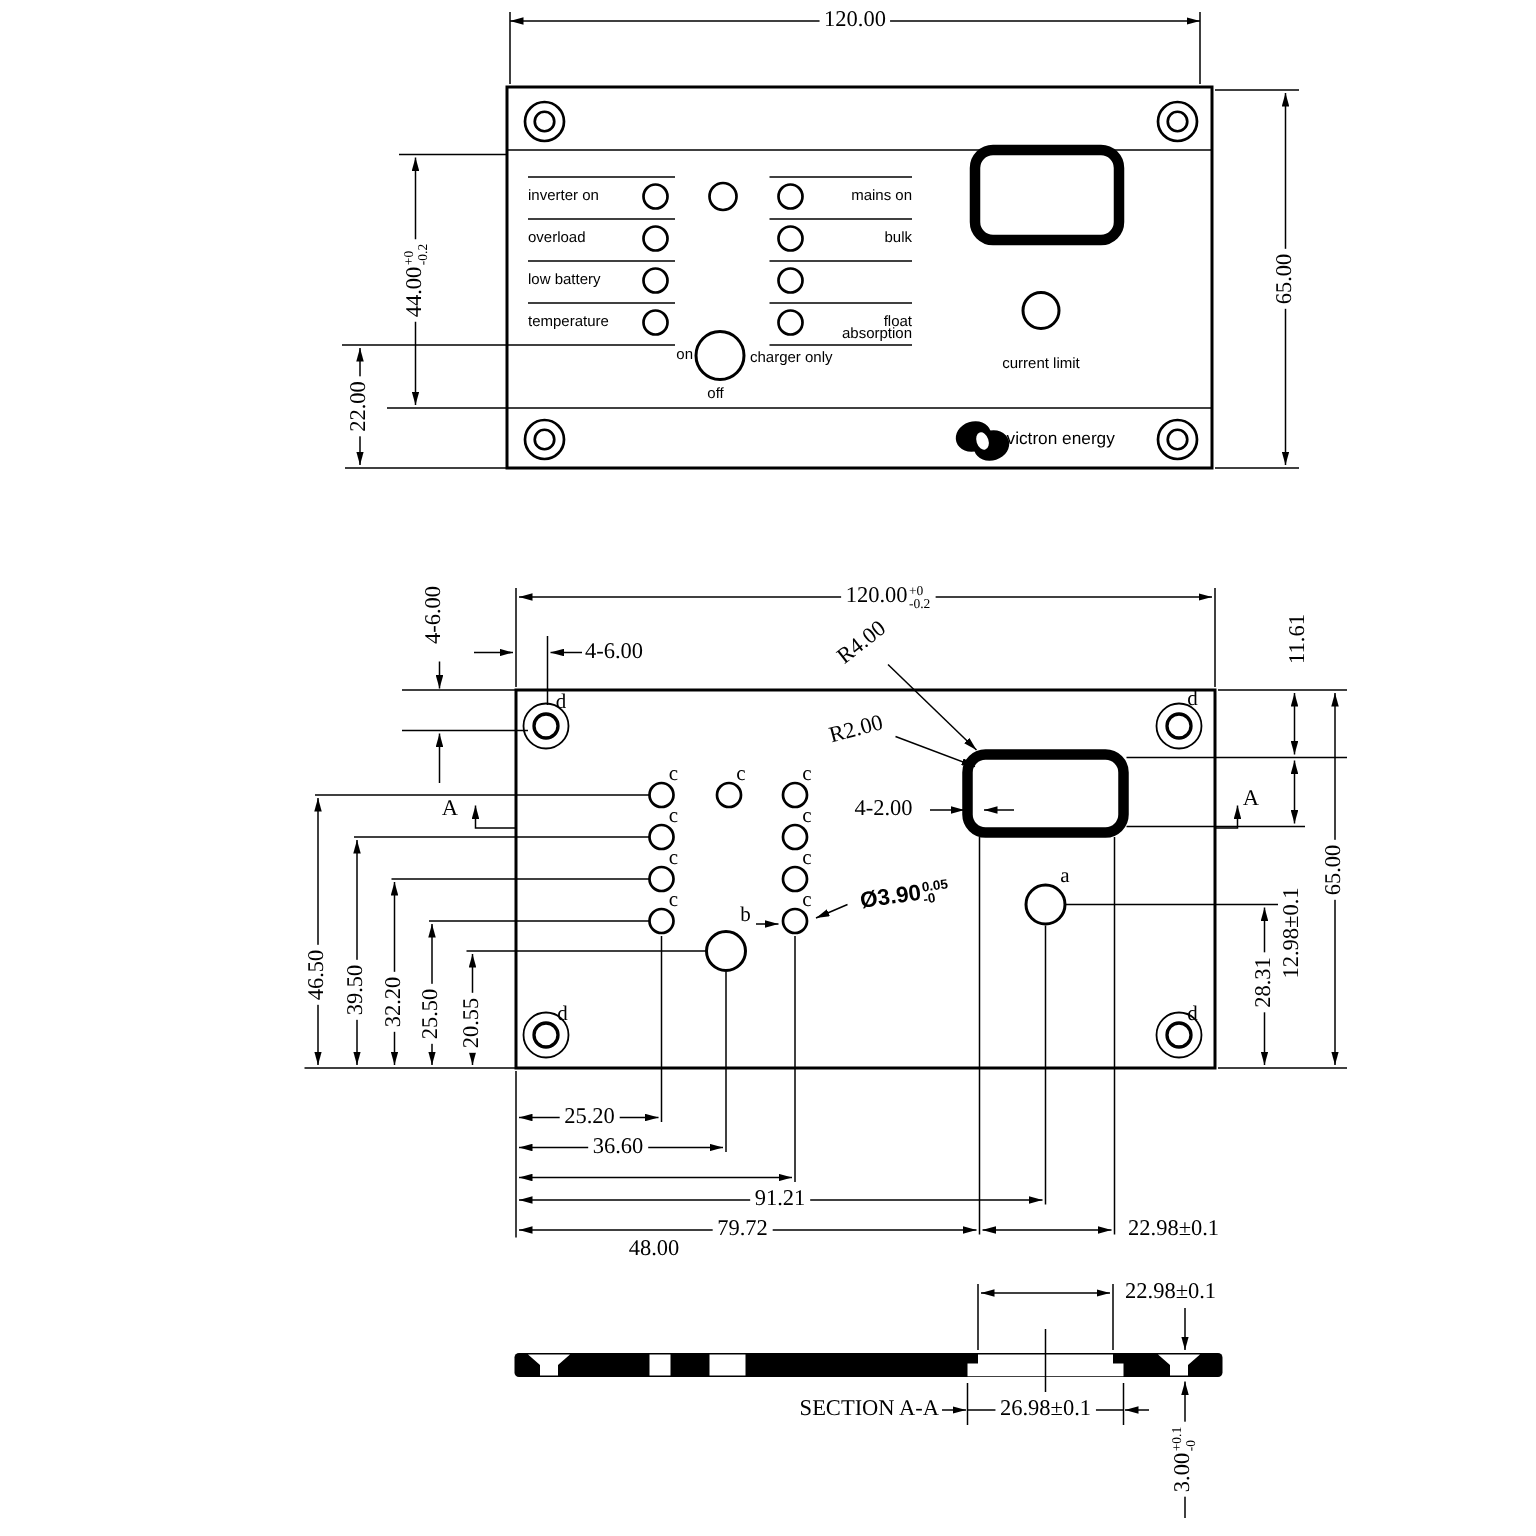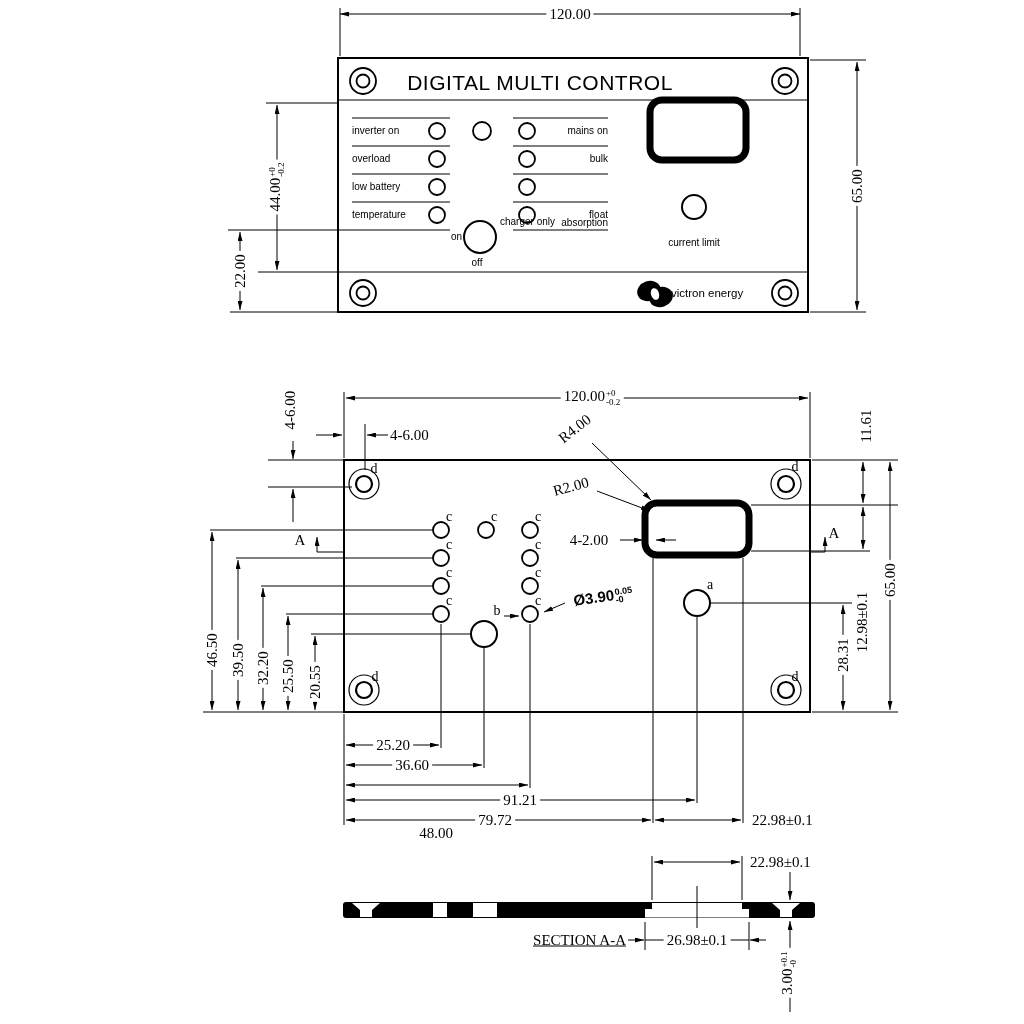--- a/index.html
+++ b/index.html
@@ -215,31 +215,30 @@
       <line x1="645" y1="922" x2="645" y2="950"></line>
           <line x1="749" y1="922" x2="749" y2="950"></line>
       <line x1="645" y1="940" x2="749" y2="940"></line>
       <line x1="628" y1="940" x2="644" y2="940" marker-end="url(#ar)"></line>
       <line x1="766" y1="940" x2="750" y2="940" marker-end="url(#ar)"></line>
     </g>
   </g>
 </svg>
 
 <div class="abs t bg c" style="left:570px;top:14px;">120.00</div>
-<div class="abs title c" style="left:540px;top:82px;">DIGITAL MULTI CONTROL</div>
 <div class="abs lbl lft" style="left:352px;top:131px;">inverter on</div>
 <div class="abs lbl lft" style="left:352px;top:159px;">overload</div>
 <div class="abs lbl lft" style="left:352px;top:187px;">low battery</div>
 <div class="abs lbl lft" style="left:352px;top:215px;">temperature</div>
 <div class="abs lbl rgt" style="left:608px;top:131px;">mains on</div>
 <div class="abs lbl rgt" style="left:608px;top:159px;">bulk</div>
 <div class="abs lbl rgt" style="left:608px;top:187px;margin-top:36px;">absorption</div>
 <div class="abs lbl rgt" style="left:608px;top:215px;">float</div>
 <div class="abs lbl rgt" style="left:462px;top:237px;">on</div>
-<div class="abs lbl lft" style="left:500px;top:222px;">charger only</div>
+<div class="abs lbl lft" style="left:500px;top:239px;">charger only</div>
 <div class="abs lbl c" style="left:477px;top:263px;">off</div>
 <div class="abs lbl c" style="left:694px;top:243px;">current limit</div>
 <div class="abs brand lft" style="left:671px;top:293px;">victron energy</div>
 <div class="abs t bg rot" style="left:857px;top:186px;">65.00</div>
 <div class="abs t bg rot" style="left:277px;top:187px;"><span>44.00</span><span class="tol">
         <span>+0</span>
         <span>-0.2</span>
       </span></div>
 <div class="abs t bg rot" style="left:240px;top:271px;">22.00</div>
 
@@ -283,20 +282,20 @@
 <div class="abs t letter c" style="left:449px;top:601px;">c</div>
 <div class="abs t letter c" style="left:538px;top:601px;">c</div>
 <div class="abs t letter c" style="left:374px;top:469px;">d</div>
 <div class="abs t letter c" style="left:795px;top:467px;">d</div>
 <div class="abs t letter c" style="left:375px;top:677px;">d</div>
 <div class="abs t letter c" style="left:795px;top:677px;">d</div>
 <div class="abs t c" style="left:300px;top:540px;">A</div>
 <div class="abs t c" style="left:834px;top:533px;">A</div>
 
 <div class="abs t lft" style="left:750px;top:862px;">22.98±0.1</div>
-<div class="abs t rgt" style="left:626px;top:940px;text-decoration:underline;">SECTION A-A</div>
+<div class="abs t rgt" style="left:626px;top:940px;">SECTION A-A</div>
 <div class="abs t bg c" style="left:697px;top:940px;">26.98±0.1</div>
 <div class="abs t bg rot" style="left:789px;top:973px;"><span>3.00</span><span class="tol">
         <span>+0.1</span>
         <span>-0</span>
       </span></div>
 
 </div>
 
 </body></html>

